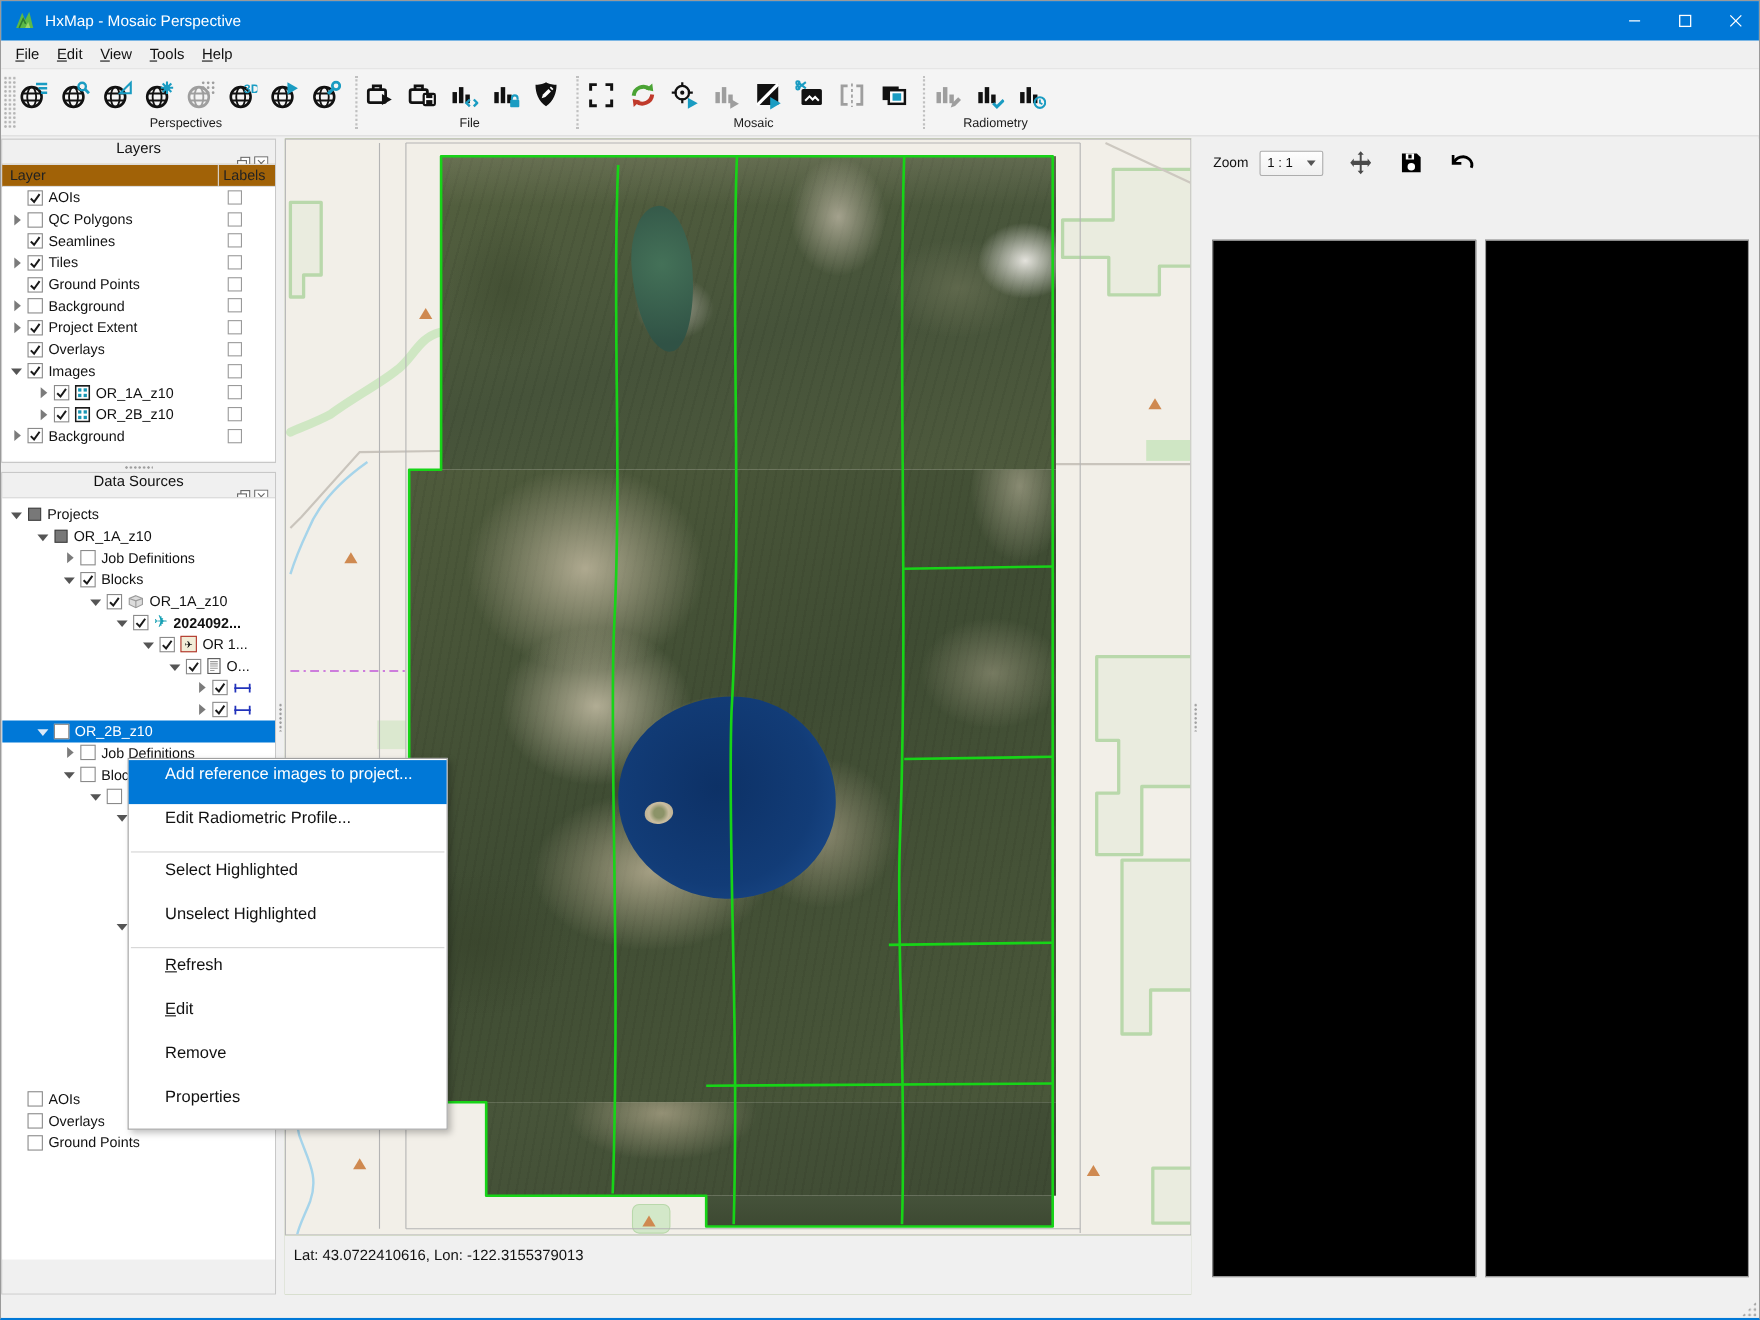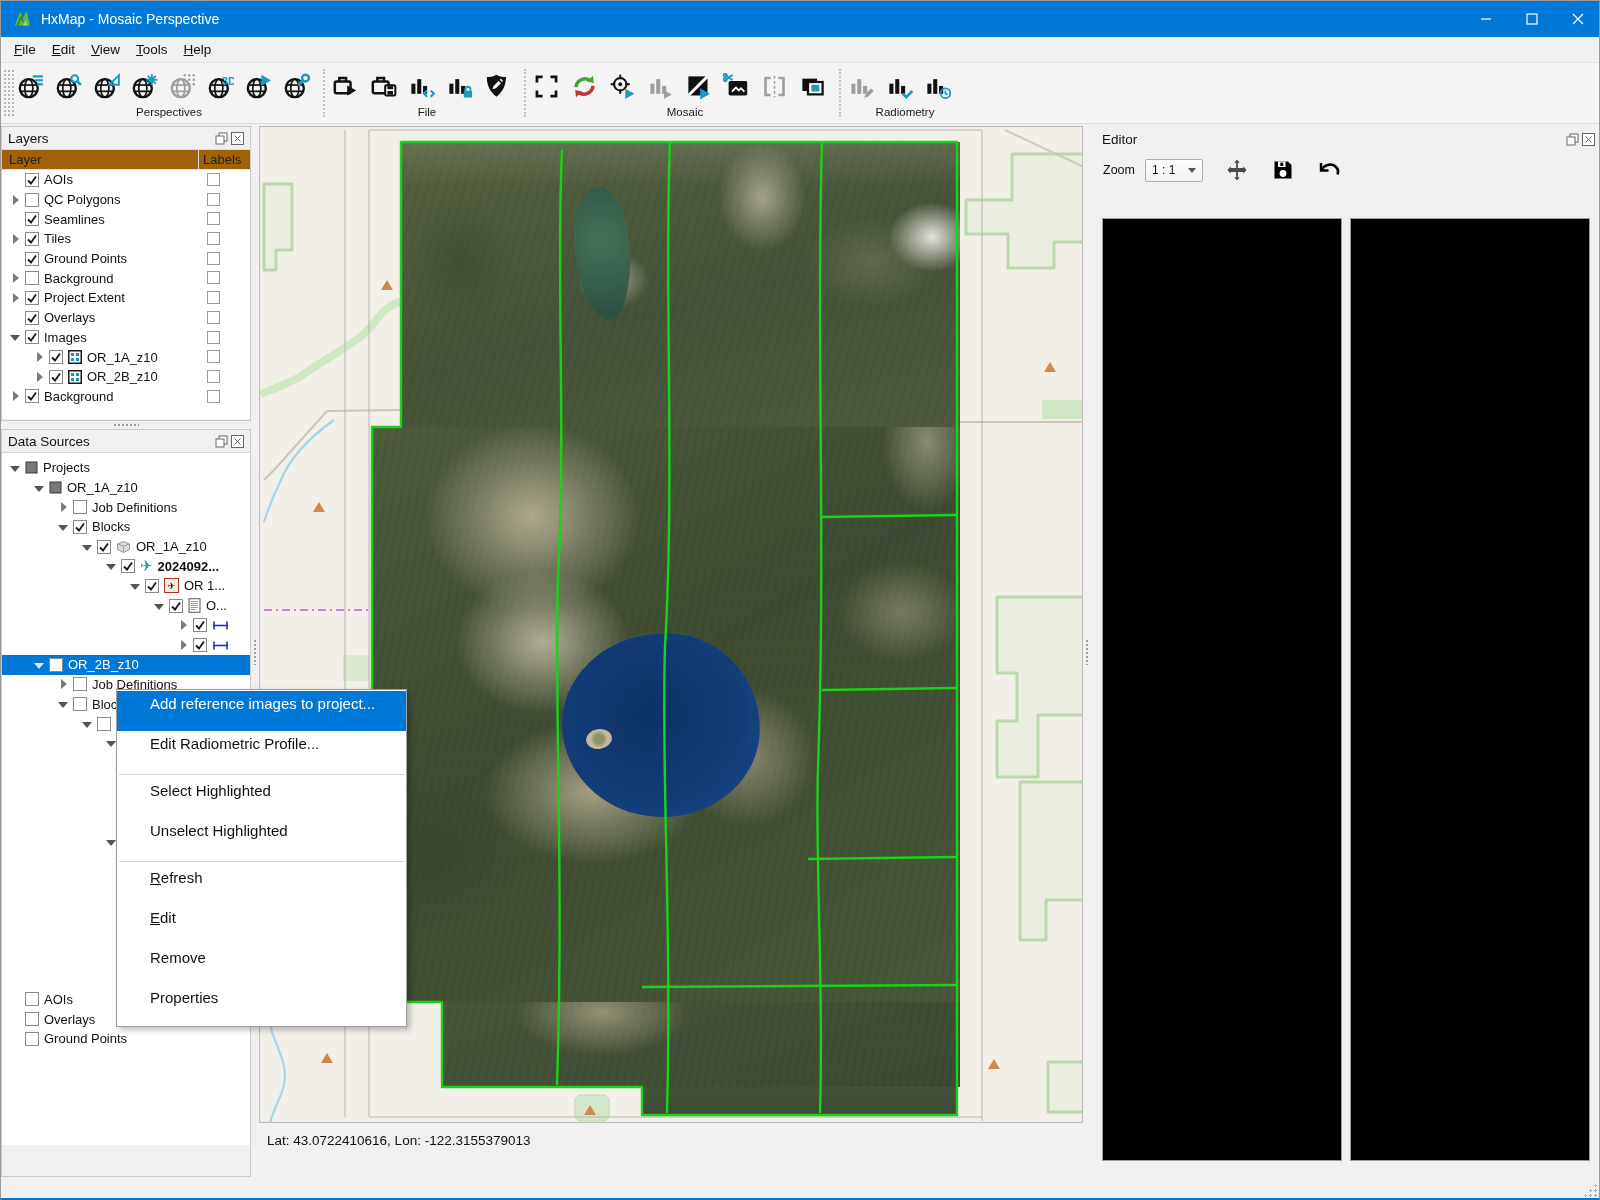--- a/index.html
+++ b/index.html
@@ -27,21 +27,21 @@
   .tb-grip { width:12px; margin:6px 2px; background:radial-gradient(circle,#b5b5b5 1px,transparent 1.3px) 0 0/4px 4px; }
   .tb-group { display:flex; flex-direction:column; justify-content:flex-start; padding-top:4px; }
   .tb-icons { display:flex; }
   .tb-cell { width:38px; height:38px; display:flex; align-items:center; justify-content:flex-start; }
   .tb-cell svg { width:27px; height:27px; }
   .tb-label { text-align:center; font-size:11.5px; color:#1a1a1a; padding-top:1px; }
   .tb-sep { width:7px; margin:6px 2px; border-left:2px dotted #c0c0c0; }
 
   
   .panel { position:absolute; background:#f0f0f0; border:1px solid #c8c8c8; }
-  .panel-title { height:22px; display:flex; align-items:center; padding:0 6px; font-size:13.5px; color:#111; }
+  .panel-title { height:22px; display:flex; align-items:center; padding:0 6px; font-size:13.5px; color:#111;flex-direction:column; }
   .panel-btns { margin-left:auto; display:flex; gap:3px; }
   .pbtn svg { width:13px; height:13px; display:block; }
 
   
   #layers-panel { left:0; top:125px; width:250px; height:295px; }
   #layers-head { height:21px; background:#a16207; border-top:1px solid #dcdcdc; border-bottom:1px solid #dcdcdc;
                  position:relative; font-size:13px; color:#222; }
   #layers-head .c1 { position:absolute; left:7px; top:2px; }
   #layers-head .c2 { position:absolute; left:201px; top:2px; }
   #layers-head .vline { position:absolute; left:196px; top:0; bottom:0; border-left:1px solid #dcdcdc; }
@@ -1031,37 +1031,20 @@
     <div class="tri" style="left:728px;top:932px"></div>
   </div>
   <div id="map-status">Lat: 43.0722410616, Lon: -122.3155379013</div>
 </div>
 
 <div class="hsplit" id="vsplit2">
     <div class="dots-v"></div>
   </div>
 
 <div id="editor-panel">
-  <div class="panel-title">
-    <span>Editor</span>
-    <div class="panel-btns">
-      <span class="pbtn">
-        <svg viewBox="0 0 13 13">
-            <rect x="4" y="1" width="8" height="8" fill="#fff" stroke="#666"></rect>
-            <rect x="1" y="4" width="8" height="8" fill="#fff" stroke="#666"></rect>
-          </svg>
-      </span>
-      <span class="pbtn">
-        <svg viewBox="0 0 13 13">
-            <rect x="0.5" y="0.5" width="12" height="12" fill="#fff" stroke="#666"></rect>
-            <path d="M3.5 3.5l6 6M9.5 3.5l-6 6" stroke="#666"></path>
-          </svg>
-      </span>
-    </div>
-  </div>
   <div id="ed-toolbar">
     <span class="zlabel">Zoom</span>
     <div id="zoom-select">
       <span>1 : 1</span>
       <span class="caret"></span>
     </div>
     <svg class="ed-ic" viewBox="0 0 24 24">
       <path d="M12 1.5l2.8 3.2h-1.9v5.4h5.4V8.2l3.2 3.8-3.2 3.8v-1.9h-5.4v5.4h1.9L12 22.5l-2.8-3.2h1.9v-5.4H5.7v1.9L2.5 12l3.2-3.8v1.9h5.4V4.7H9.2z" fill="#4a4a4a"></path>
     </svg>
     <svg class="ed-ic" viewBox="0 0 24 24">

